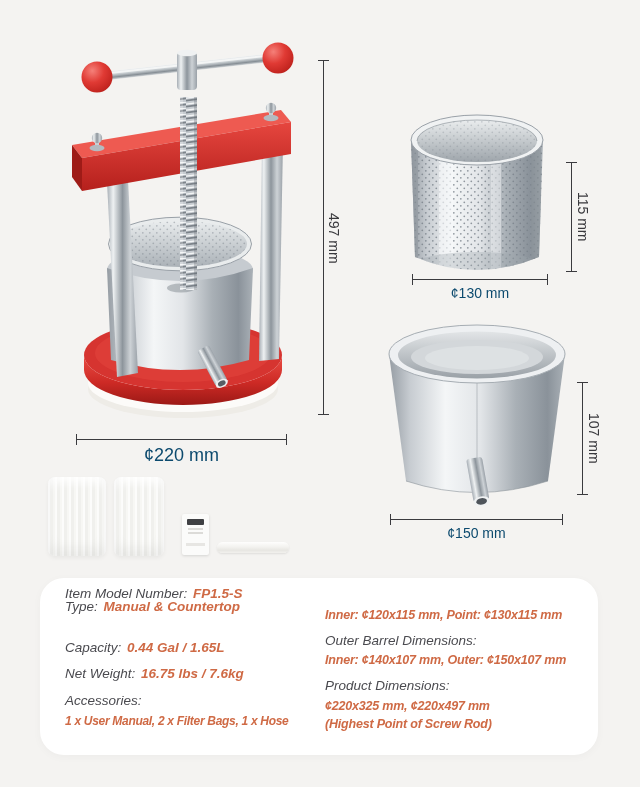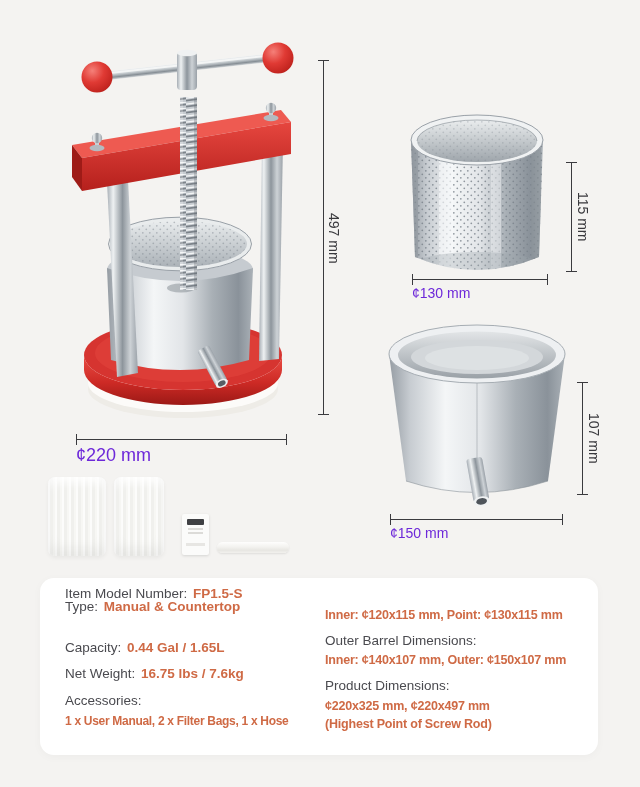--- a/index.html
+++ b/index.html
@@ -9,38 +9,38 @@
 
   
   .dim-v{position:absolute;width:1px;background:#3a3a3e;}
   .dim-v::before,.dim-v::after{content:"";position:absolute;left:-5px;width:11px;height:1px;background:#3a3a3e;}
   .dim-v::before{top:0;}
   .dim-v::after{bottom:0;}
   .dim-h{position:absolute;height:1px;background:#3a3a3e;}
   .dim-h::before,.dim-h::after{content:"";position:absolute;top:-5px;width:1px;height:11px;background:#3a3a3e;}
   .dim-h::before{left:0;}
   .dim-h::after{right:0;}
-  .dim-label-h{position:absolute;font-size:14px;color:#6d28d9;}
+  .dim-label-h{position:absolute;text-align:center;font-size:14px;color:#0c4a6e;}
   .dim-label-h.big{font-size:18px;}
   .dim-label-v{position:absolute;writing-mode:vertical-rl;text-align:center;font-size:14px;color:#39393d;}
 
   
   .bag{position:absolute;border-radius:7px;
     background:repeating-linear-gradient(90deg,#fcfcfb 0 2px,#f0f0ed 2px 5px,#f7f7f4 5px 7px);
     box-shadow:inset 0 -8px 12px rgba(0,0,0,.05),inset 0 6px 10px rgba(255,255,255,.9),0 2px 4px rgba(0,0,0,.05);}
   .manual{position:absolute;background:#fbfbfa;border-radius:2px;box-shadow:0 1px 3px rgba(0,0,0,.13);}
   .manual .logo{margin:5px auto 3px;width:17px;height:6px;background:#3f4043;border-radius:1px;}
   .manual .mline{margin:2px auto 0;width:15px;height:2px;background:#dcdbd8;}
   .manual .mband{margin:9px auto 0;width:19px;height:3px;background:#e7e6e3;}
   .hose{position:absolute;border-radius:6px;
     background:linear-gradient(180deg,#fefefd 0%,#f3f2ef 45%,#e7e6e2 75%,#f2f1ee 100%);
     box-shadow:0 1px 2px rgba(0,0,0,.09);}
 
   
-  .card{position:absolute;background:#ffffff;border-radius:14px;box-shadow:0 2px 10px rgba(0,0,0,.03);}
+  .card{position:absolute;background:#ffffff;border-radius:24px;box-shadow:0 2px 10px rgba(0,0,0,.03);font-style:italic;}
   .row{position:absolute;margin:0;white-space:nowrap;font-size:13.5px;line-height:16px;}
   .lbl{color:#4a4a4f;margin-right:2px;}
   .val{color:#cf6a45;font-weight:bold;}
   .val-sm{font-size:12.5px;letter-spacing:-0.2px;}
   .val-xs{font-size:12px;letter-spacing:-0.3px;}
 </style>
 </head>
 <body>
 
 <div class="page">

